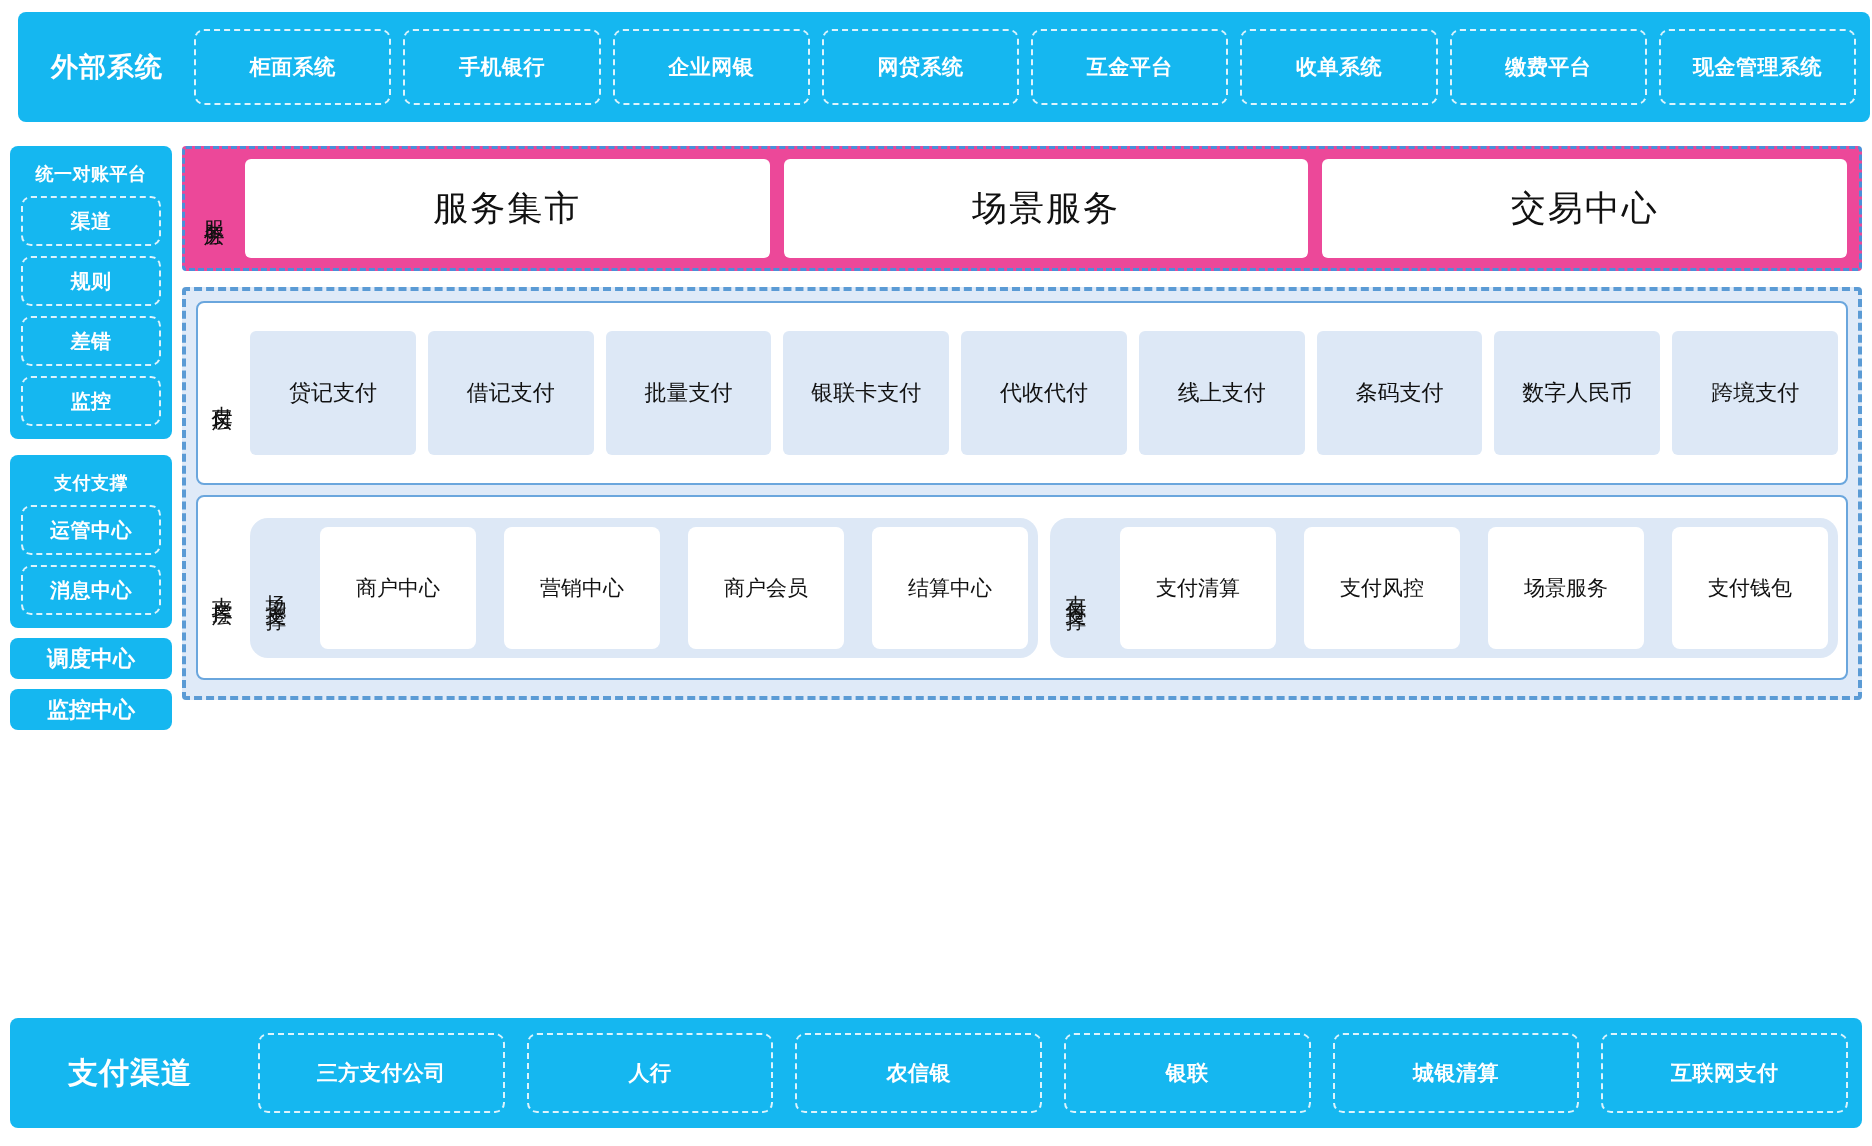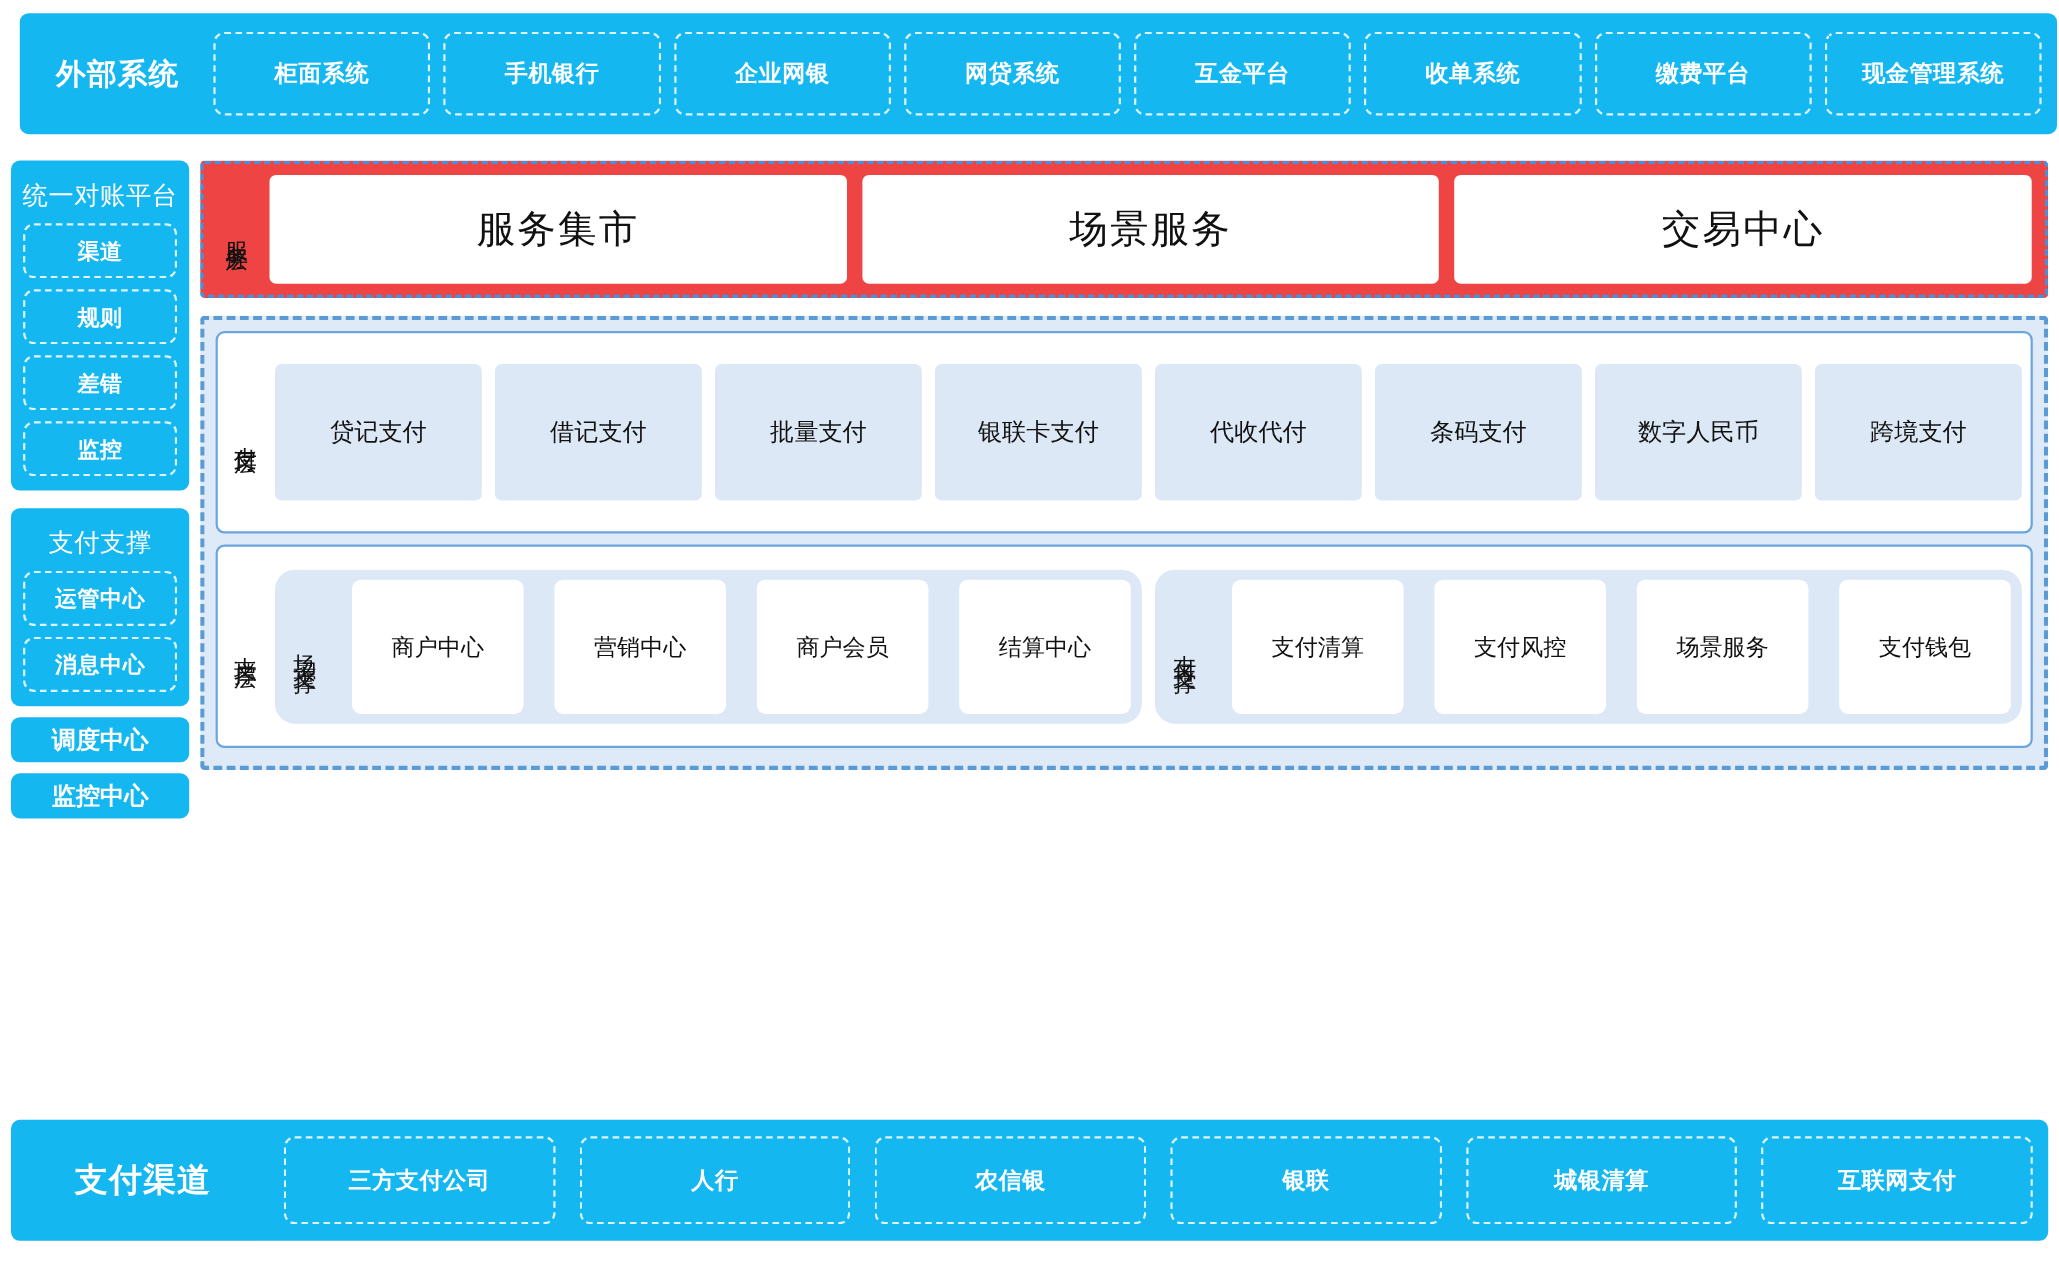--- a/index.html
+++ b/index.html
@@ -76,21 +76,21 @@
   }
   .side-panel {
     background: #15b7f0;
     border-radius: 8px;
     padding: 10px 11px 13px 11px;
     display: flex;
     flex-direction: column;
     align-items: center;
   }
   .side-panel-title {
-    color: #fff; font-weight: 400; font-size: 23px;
+    color: #fff; font-weight: 700; font-size: 18px;
     letter-spacing: .5px; margin: 6px 0 10px 0; white-space: nowrap;
   }
   .side-panel .dash-chip { width: 100%; margin-bottom: 10px; font-size: 20px; height: 50px; font-weight: 700; }
   .side-panel .dash-chip:last-child { margin-bottom: 0; }
 
   .side-solid {
     background: #15b7f0;
     border-radius: 8px;
     color: #fff; font-weight: 700; font-size: 22px;
     display: flex; align-items: center; justify-content: center;
@@ -106,21 +106,21 @@
     left: 182px; top: 146px;
     width: 1680px; height: 840px;
   }
 
   
   #service-outer {
     position: absolute; left: 0; top: 0;
     width: 1680px; height: 125px;
     border: 3px dashed #4a90d9;
     border-radius: 4px;
-    background: #ef4444;
+    background: #ec4899;
     display: flex; align-items: center;
     padding: 10px 12px;
     gap: 14px;
   }
   .vlabel {
     writing-mode: vertical-rl;
     text-orientation: upright;
     letter-spacing: 3px;
     color: #111;
     font-weight: 400;
@@ -250,20 +250,21 @@
 
     <div id="core-outer">
 
       <div class="inner-panel" id="pay-panel">
         <div class="vlabel">支付层</div>
         <div class="pay-chip">贷记支付</div>
         <div class="pay-chip">借记支付</div>
         <div class="pay-chip">批量支付</div>
         <div class="pay-chip">银联卡支付</div>
         <div class="pay-chip">代收代付</div>
+        <div class="pay-chip">线上支付</div>
         <div class="pay-chip">条码支付</div>
         <div class="pay-chip">数字人民币</div>
         <div class="pay-chip">跨境支付</div>
       </div>
 
       <div class="inner-panel" id="support-panel">
         <div class="vlabel">支撑层</div>
 
         <div class="sub-group">
           <div class="vlabel">场景支撑</div>

